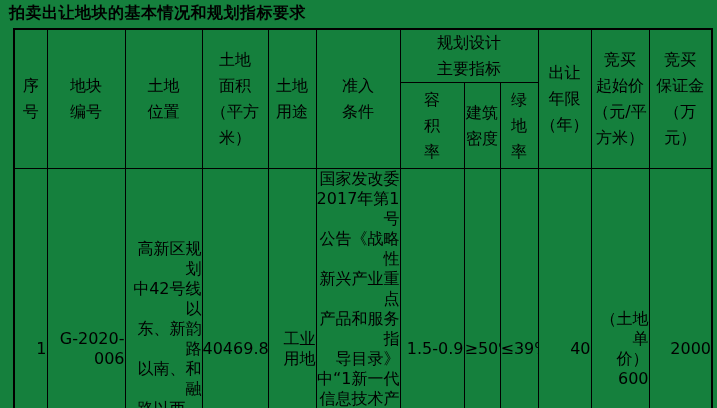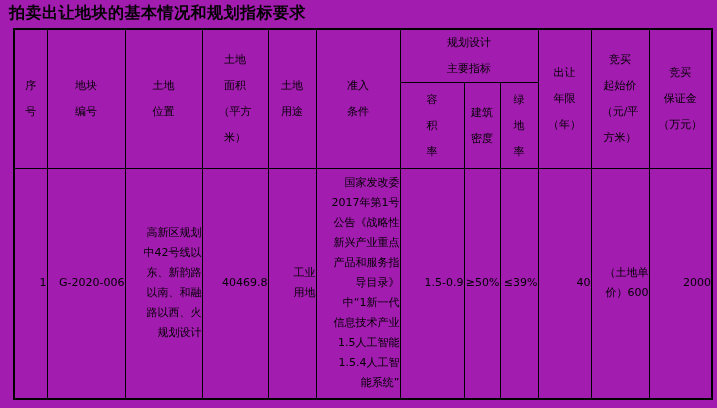--- a/index.html
+++ b/index.html
@@ -6,21 +6,21 @@
     margin: 0;
     padding: 0;
     background: #ffffff;
     color: #000000;
     font-family: "DejaVu Sans", sans-serif;
   }
   .page {
     position: relative;
     width: 717px;
     height: 408px;
-    background: #a21caf;
+    background: #15803d;
     overflow: hidden;
   }
   .doc-title {
     position: absolute;
     left: 9px;
     top: 3px;
     font-size: 16px;
     font-weight: bold;
     letter-spacing: 0.5px;
     white-space: nowrap;
@@ -30,21 +30,21 @@
     left: 13px;
     top: 28px;
     border-collapse: collapse;
     table-layout: fixed;
     border: 2px solid #000;
     width: 698px;
   }
   .land-table th, .land-table td {
     border: 1px solid #000;
     font-weight: normal;
-    font-size: 11px;
+    font-size: 16px;
     text-align: center;
     vertical-align: middle;
     white-space: pre-line;
     padding: 0;
     overflow: hidden;
   }
   .land-table thead th { line-height: 26px; }
   .land-table tbody td { line-height: 20px; text-align: right; }
   tr.hdr-top  { height: 52px; }
   tr.hdr-sub  { height: 86px; }

